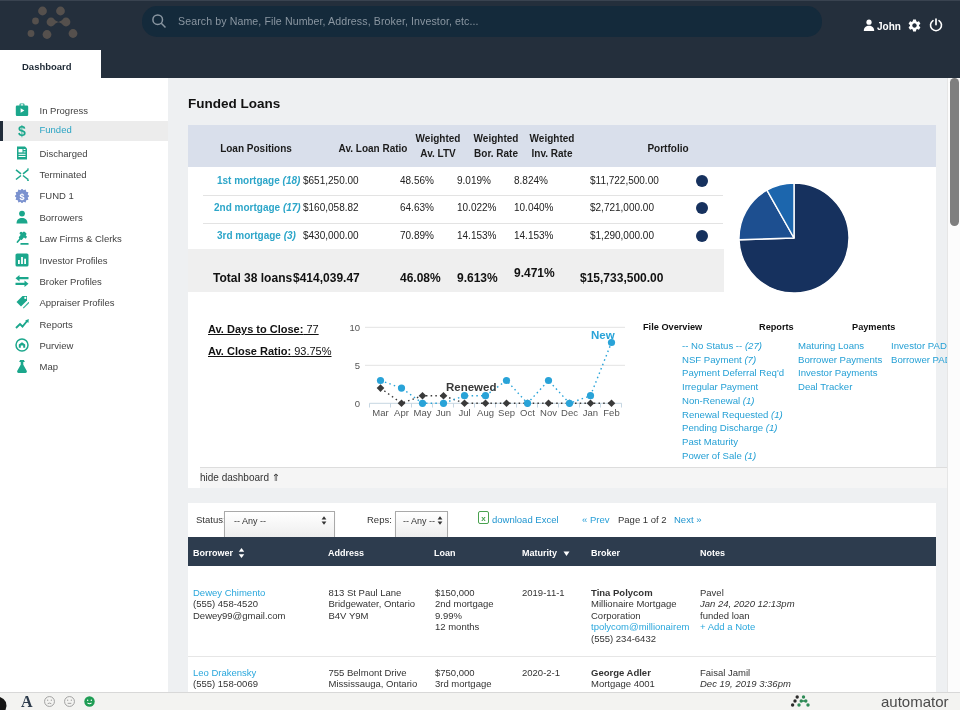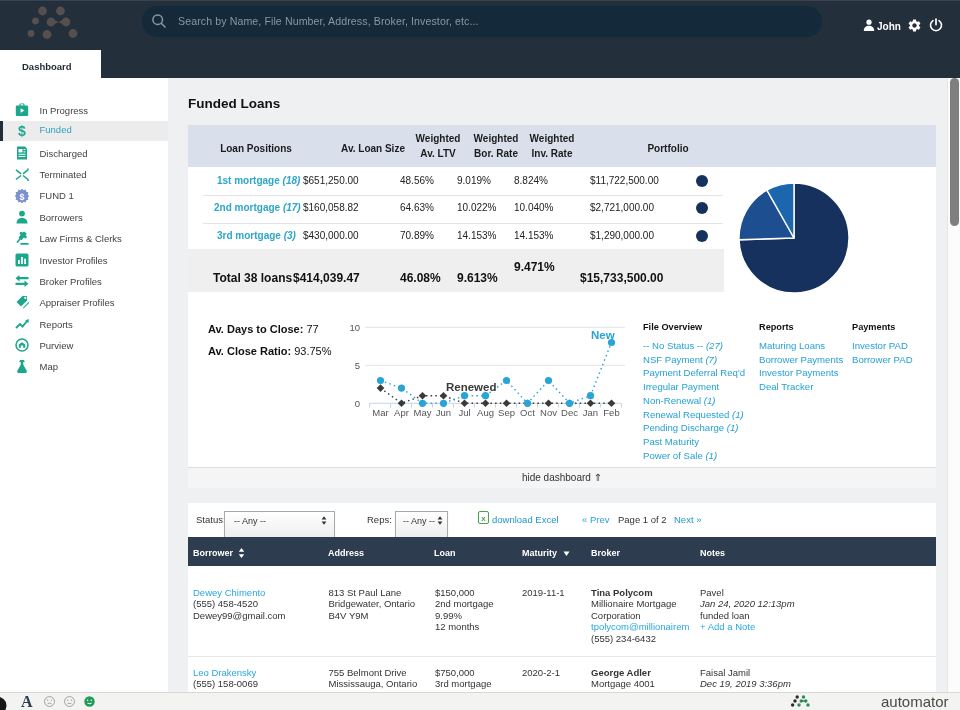--- a/index.html
+++ b/index.html
@@ -26,25 +26,25 @@
   .h1c { position:absolute; font-size:10px; font-weight:bold; color:#1c1c1c; text-align:center; line-height:15px; }
   .rowtx { position:absolute; font-size:10px; color:#222; }
   .rt { }
   .mort { color:#2da6c9; font-weight:bold; font-size:10px; }
   .mort i { font-weight:bold; }
   .sep { position:absolute; height:1px; background:#e3e3e3; left:203px; width:520px; }
   #totrow { position:absolute; left:188px; top:249px; width:536px; height:43px; background:#efefef; }
   .tot { position:absolute; font-size:12px; font-weight:bold; color:#111; }
   .dotp { position:absolute; width:12px; height:12px; border-radius:50%; background:#16315e; }
   
-  .blbl { position:absolute; font-size:11px; color:#111; }
+  .blbl { position:absolute; font-size:11px; color:#111;text-decoration:underline; }
   
   .lh { position:absolute; font-size:9.2px; font-weight:bold; color:#111; }
-  .lnk { position:absolute; font-size:9.6px; color:#25a0d5; line-height:13.7px; }
-  #hidebar { position:absolute; left:188px; top:467px; width:748px; height:21px; background:#f5f5f5; border-top:1px solid #ddd; text-align:center; font-size:10px; color:#333; line-height:20px; }
+  .lnk { position:absolute; font-size:9.6px; color:#25a0d5; line-height:13.7px;margin-left:39px; }
+  #hidebar { position:absolute; left:200px; top:467px; width:748px; height:21px; background:#f5f5f5; border-top:1px solid #ddd; text-align:left; font-size:10px; color:#333; line-height:20px; }
   
   #panel2 { position:absolute; left:188px; top:503px; width:748px; height:189px; background:#fff; }
   .ftx { position:absolute; font-size:9.5px; color:#333; }
   .sel { position:absolute; height:30px; border:1px solid #a9a9a9; border-radius:0; background:linear-gradient(#ffffff,#ececec); font-size:9px; color:#333; box-shadow:0 0.5px 1px rgba(0,0,0,0.15); }
   #thead2 { position:absolute; left:188px; top:537px; width:748px; height:29px; background:#2d3c4e; }
   .h2c { position:absolute; top:547.5px; font-size:9px; font-weight:bold; color:#fff; }
   .cell { position:absolute; font-size:9.5px; color:#333; line-height:11.6px; }
   .cell .lk { color:#2aa7dc; }
   .cell .em { color:#2aa7dc; }
   
@@ -201,21 +201,21 @@
       <path fill="#1ba78c" d="M5 1 h4 v1.2 h-0.7 v3.6 l3.4 6 a1.4 1.4 0 0 1 -1.2 2.1 h-7 a1.4 1.4 0 0 1 -1.2 -2.1 l3.4 -6 v-3.6 h-0.7 z"></path>
       <rect x="4.4" y="1.8" width="5.2" height="1.2" fill="#1ba78c"></rect>
     </svg>
     <span class="tx">Map</span>
   </div>
 <div id="main"></div>
 <div id="title">Funded Loans</div>
 <div id="panel1"></div>
 <div id="thead1"></div>
 <div class="h1c" style="left:200px;top:141px;width:112px">Loan Positions</div>
-<div class="h1c" style="left:318px;top:141px;width:110px">Av. Loan Size</div>
+<div class="h1c" style="left:318px;top:141px;width:110px">Av. Loan Ratio</div>
 <div class="h1c" style="left:408px;top:131px;width:60px">Weighted<br>Av. LTV</div>
 <div class="h1c" style="left:466px;top:131px;width:60px">Weighted<br>Bor. Rate</div>
 <div class="h1c" style="left:522px;top:131px;width:60px">Weighted<br>Inv. Rate</div>
 <div class="h1c" style="left:608px;top:141px;width:120px">Portfolio</div>
 
 <div class="mort" style="position:absolute;left:217px;top:175px">1st mortgage <i>(18)</i></div>
 <div class="rowtx rt" style="left:303px;top:175px;width:100px">$651,250.00</div>
 <div class="rowtx rt" style="left:400px;top:175px;width:60px">48.56%</div>
 <div class="rowtx rt" style="left:457px;top:175px;width:60px">9.019%</div>
 <div class="rowtx rt" style="left:514px;top:175px;width:60px">8.824%</div>
@@ -236,21 +236,21 @@
 <div class="rowtx rt" style="left:457px;top:229.5px;width:60px">14.153%</div>
 <div class="rowtx rt" style="left:514px;top:229.5px;width:60px">14.153%</div>
 <div class="rowtx rt" style="left:590px;top:229.5px;width:100px">$1,290,000.00</div>
 <div class="dotp" style="left:696px;top:229.5px"></div>
 
 <div id="totrow"></div>
 <div class="tot" style="left:213px;top:271px">Total 38 loans</div>
 <div class="tot rt" style="left:293px;top:271px;width:110px">$414,039.47</div>
 <div class="tot rt" style="left:400px;top:271px;width:60px">46.08%</div>
 <div class="tot rt" style="left:457px;top:271px;width:60px">9.613%</div>
-<div class="tot rt" style="left:514px;top:260px;width:60px">9.471%</div>
+<div class="tot rt" style="left:514px;top:266px;width:60px">9.471%</div>
 <div class="tot rt" style="left:580px;top:271px;width:110px">$15,733,500.00</div>
 
 <svg class="abs" style="left:737px;top:181px" width="114" height="114" viewBox="0 0 114 114">
   <g stroke="#fff" stroke-width="1.4" stroke-linejoin="round">
     <path d="M57,57 L57,2 A55,55 0 1 1 2.03,58.73 Z" fill="#16315e"></path>
     <path d="M57,57 L2.03,58.73 A55,55 0 0 1 29.92,9.13 Z" fill="#1d4f90"></path>
     <path d="M57,57 L29.92,9.13 A55,55 0 0 1 57,2 Z" fill="#1c66ad"></path>
   </g>
 </svg>
 

